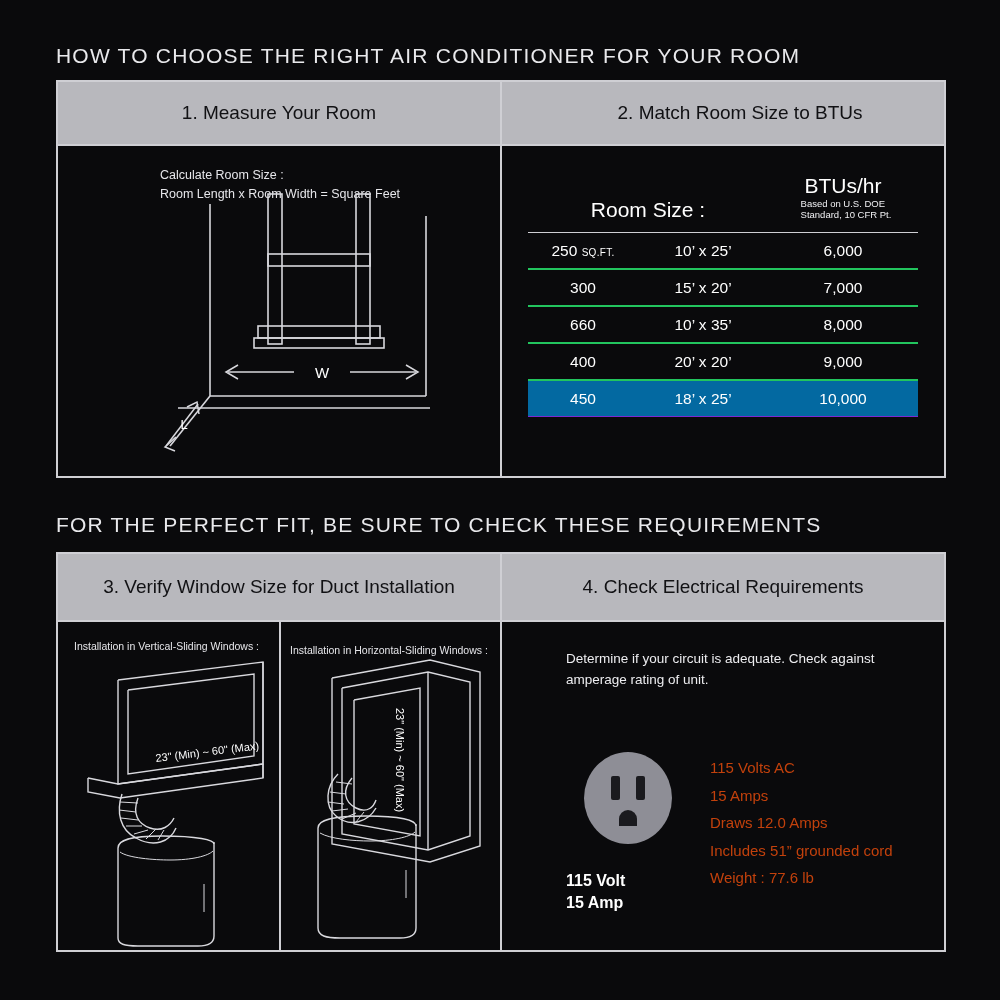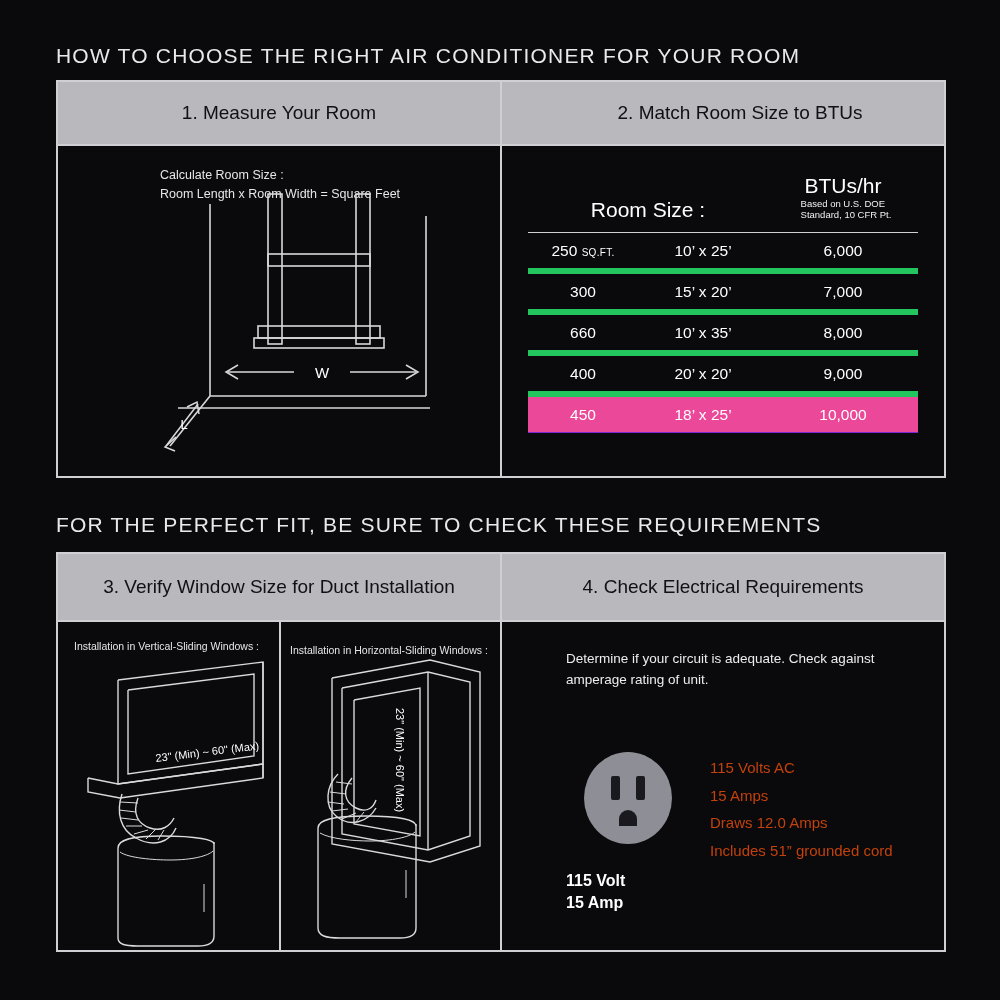--- a/index.html
+++ b/index.html
@@ -68,21 +68,21 @@
   }
   .room-svg{position:absolute;left:0;top:0;}
 
   
   .btu-table{
     position:absolute;left:26px;top:28px;width:390px;
     border-collapse:collapse;
   }
   .btu-table th, .btu-table td{
     text-align:center;
-    border-bottom:6px solid #22c55e;
+    border-bottom:2px solid #22c55e;
     padding:0;
     color:#ffffff;
   }
   .btu-table thead th{
     border-bottom:1px solid #cfcfd4;
     font-weight:400;
     padding-bottom:10px;
     vertical-align:bottom;
   }
   .th-room{font-size:21px;text-align:left;padding-left:6px;}
@@ -93,21 +93,21 @@
     text-align:left;
   }
   .btu-table tbody td{
     font-size:15.5px;height:35px;
   }
   .col-size{width:110px;text-align:left;padding-left:6px;}
   .col-dim{width:130px;}
   .col-btu{width:150px;}
   .unit{font-size:10px;letter-spacing:0.3px;}
   tr.highlight td{
-    background:#ec4899;
+    background:#0369a1;
     border-bottom:1px solid #7b29d4;
     margin-left:24px;
   }
   .p3-divider{
     position:absolute;left:50%;top:0;width:2px;height:100%;background:#cfcfd4;
   }
   .p3-label{
     position:absolute;font-size:10.5px;color:#e6e6ea;
   }
   #p3-label-left{left:16px;top:18px;}
@@ -319,17 +319,18 @@
           <div>115 Volt</div>
           <div>15 Amp</div>
         </div>
       </div>
 
       <div class="specs">
         <div>115 Volts AC</div>
         <div>15 Amps</div>
         <div>Draws 12.0 Amps</div>
         <div>Includes 51” grounded cord</div>
+        <div>Weight : 77.6 lb</div>
       </div>
     </div>
   </div>
 
 </div>
 
 </body></html>

